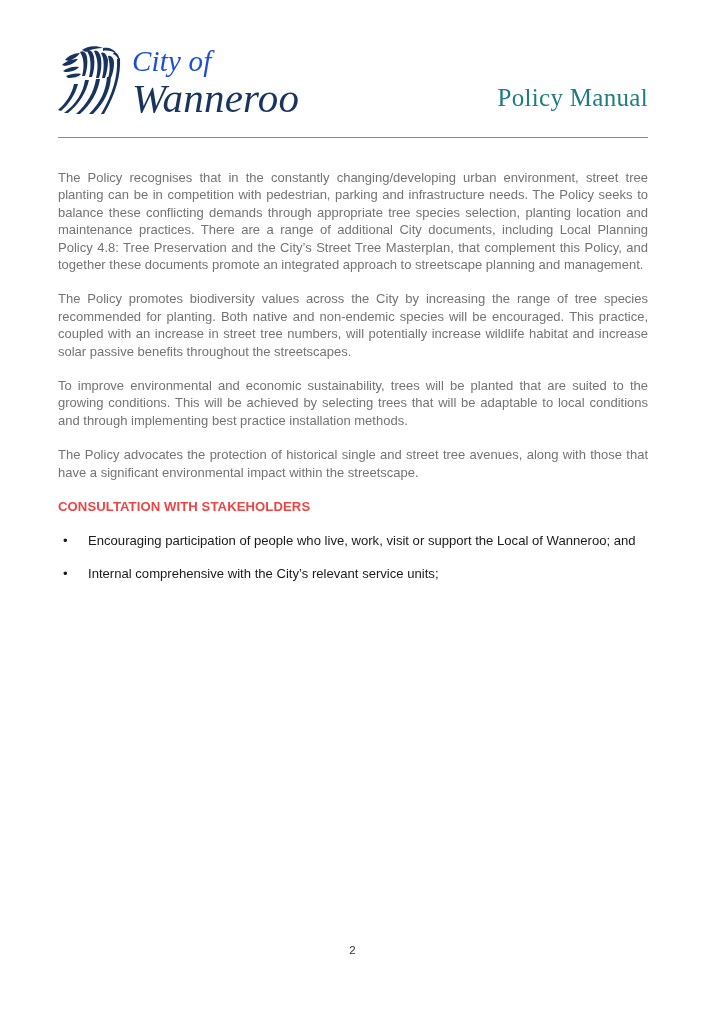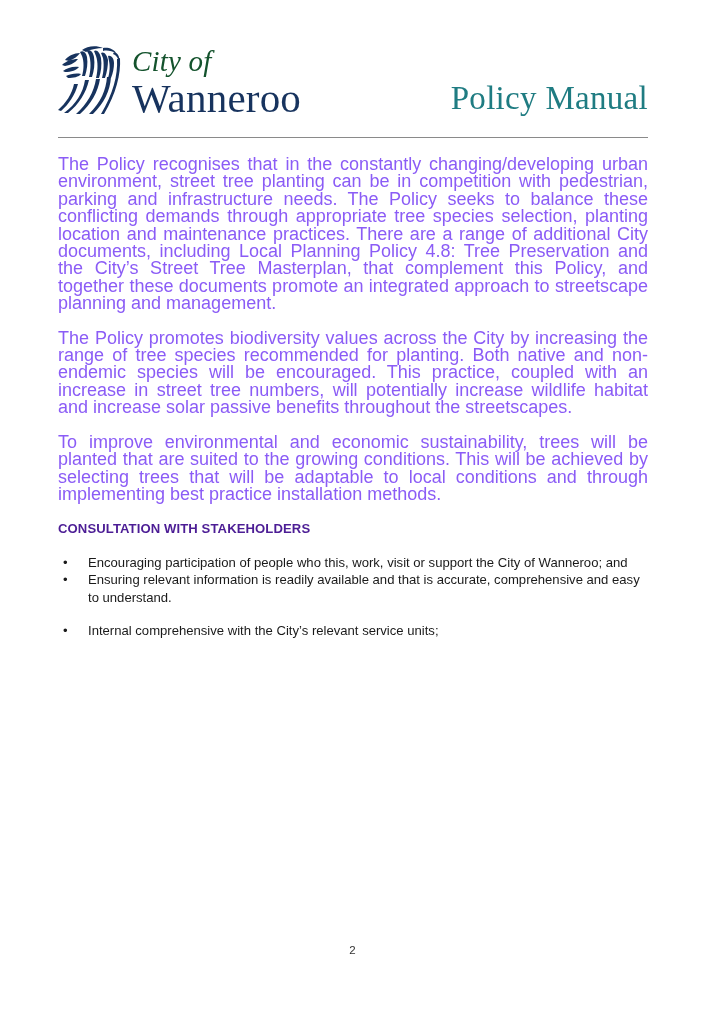--- a/index.html
+++ b/index.html
@@ -46,37 +46,38 @@
   .logo-words {
     display: block;
     padding-top: 2px;
   }
   .logo-city {
     display: block;
     font-family: "Liberation Serif", serif;
     font-style: italic;
     font-size: 29px;
     line-height: 30px;
-    color: #14532d;
+    color: #1d4ed8;
     letter-spacing: 0.2px;
   }
   .logo-wanneroo {
     display: block;
     font-family: "Liberation Serif", serif;
     font-size: 41px;
     line-height: 44px;
     color: #17335e;
     letter-spacing: 0.2px;
+    font-style: italic;
   }
   .policy-manual {
     position: absolute;
     right: 0;
     top: 39px;
     font-family: "Liberation Serif", serif;
-    font-size: 33px;
+    font-size: 25px;
     line-height: 30px;
     color: #1f7c82;
     letter-spacing: 0.3px;
   }
 
   .header-rule {
     position: absolute;
     left: 58px;
     top: 137px;
     width: 590px;
@@ -85,34 +86,34 @@
   }
 
   
   .body {
     position: absolute;
     left: 58px;
     top: 156px;
     width: 590px;
   }
   p.para {
-    margin: 0 0 17px 0;
-    font-size: 18px;
+    margin: 13px 0 17px 0;
+    font-size: 13px;
     line-height: 17.4px;
     text-align: justify;
     text-justify: inter-word;
-    color: #8b5cf6;
+    color: #737373;
   }
   h2.section-heading {
     margin: 0 0 16px 0;
     font-size: 13.1px;
     line-height: 17.4px;
     font-weight: bold;
     letter-spacing: 0.1px;
-    color: #4c1d95;
+    color: #ef4444;
   }
   ul.bullets {
     list-style: none;
     margin: 0 0 16px 0;
     padding: 0;
   }
   ul.bullets li {
     position: relative;
     padding-left: 30px;
     font-size: 13.1px;
@@ -190,27 +191,27 @@
     <div class="policy-manual">Policy Manual</div>
   </div>
 
   <div class="header-rule"></div>
 
   <div class="body">
 
     <p class="para">The Policy recognises that in the constantly changing/developing urban environment, street tree planting can be in competition with pedestrian, parking and infrastructure needs. The Policy seeks to balance these conflicting demands through appropriate tree species selection, planting location and maintenance practices. There are a range of additional City documents, including Local Planning Policy 4.8: Tree Preservation and the City’s Street Tree Masterplan, that complement this Policy, and together these documents promote an integrated approach to streetscape planning and management.</p>
     <p class="para">The Policy promotes biodiversity values across the City by increasing the range of tree species recommended for planting. Both native and non-endemic species will be encouraged. This practice, coupled with an increase in street tree numbers, will potentially increase wildlife habitat and increase solar passive benefits throughout the streetscapes.</p>
     <p class="para">To improve environmental and economic sustainability, trees will be planted that are suited to the growing conditions. This will be achieved by selecting trees that will be adaptable to local conditions and through implementing best practice installation methods.</p>
+    <p class="para">The Policy advocates the protection of historical single and street tree avenues, along with those that have a significant environmental impact within the streetscape.</p>
 
     <h2 class="section-heading">CONSULTATION WITH STAKEHOLDERS</h2>
 
 
     <ul class="bullets">
-      <li>Encouraging participation of people who this, work, visit or support the City of Wanneroo; and</li>
-      <li>Ensuring relevant information is readily available and that is accurate, comprehensive and easy to understand.</li>
+      <li>Encouraging participation of people who live, work, visit or support the Local of Wanneroo; and</li>
     </ul>
 
 
     <ul class="bullets lead-gap">
       <li>Internal comprehensive with the City’s relevant service units;</li>
     </ul>
   </div>
 
   <div class="footer-page-number">2</div>
 

